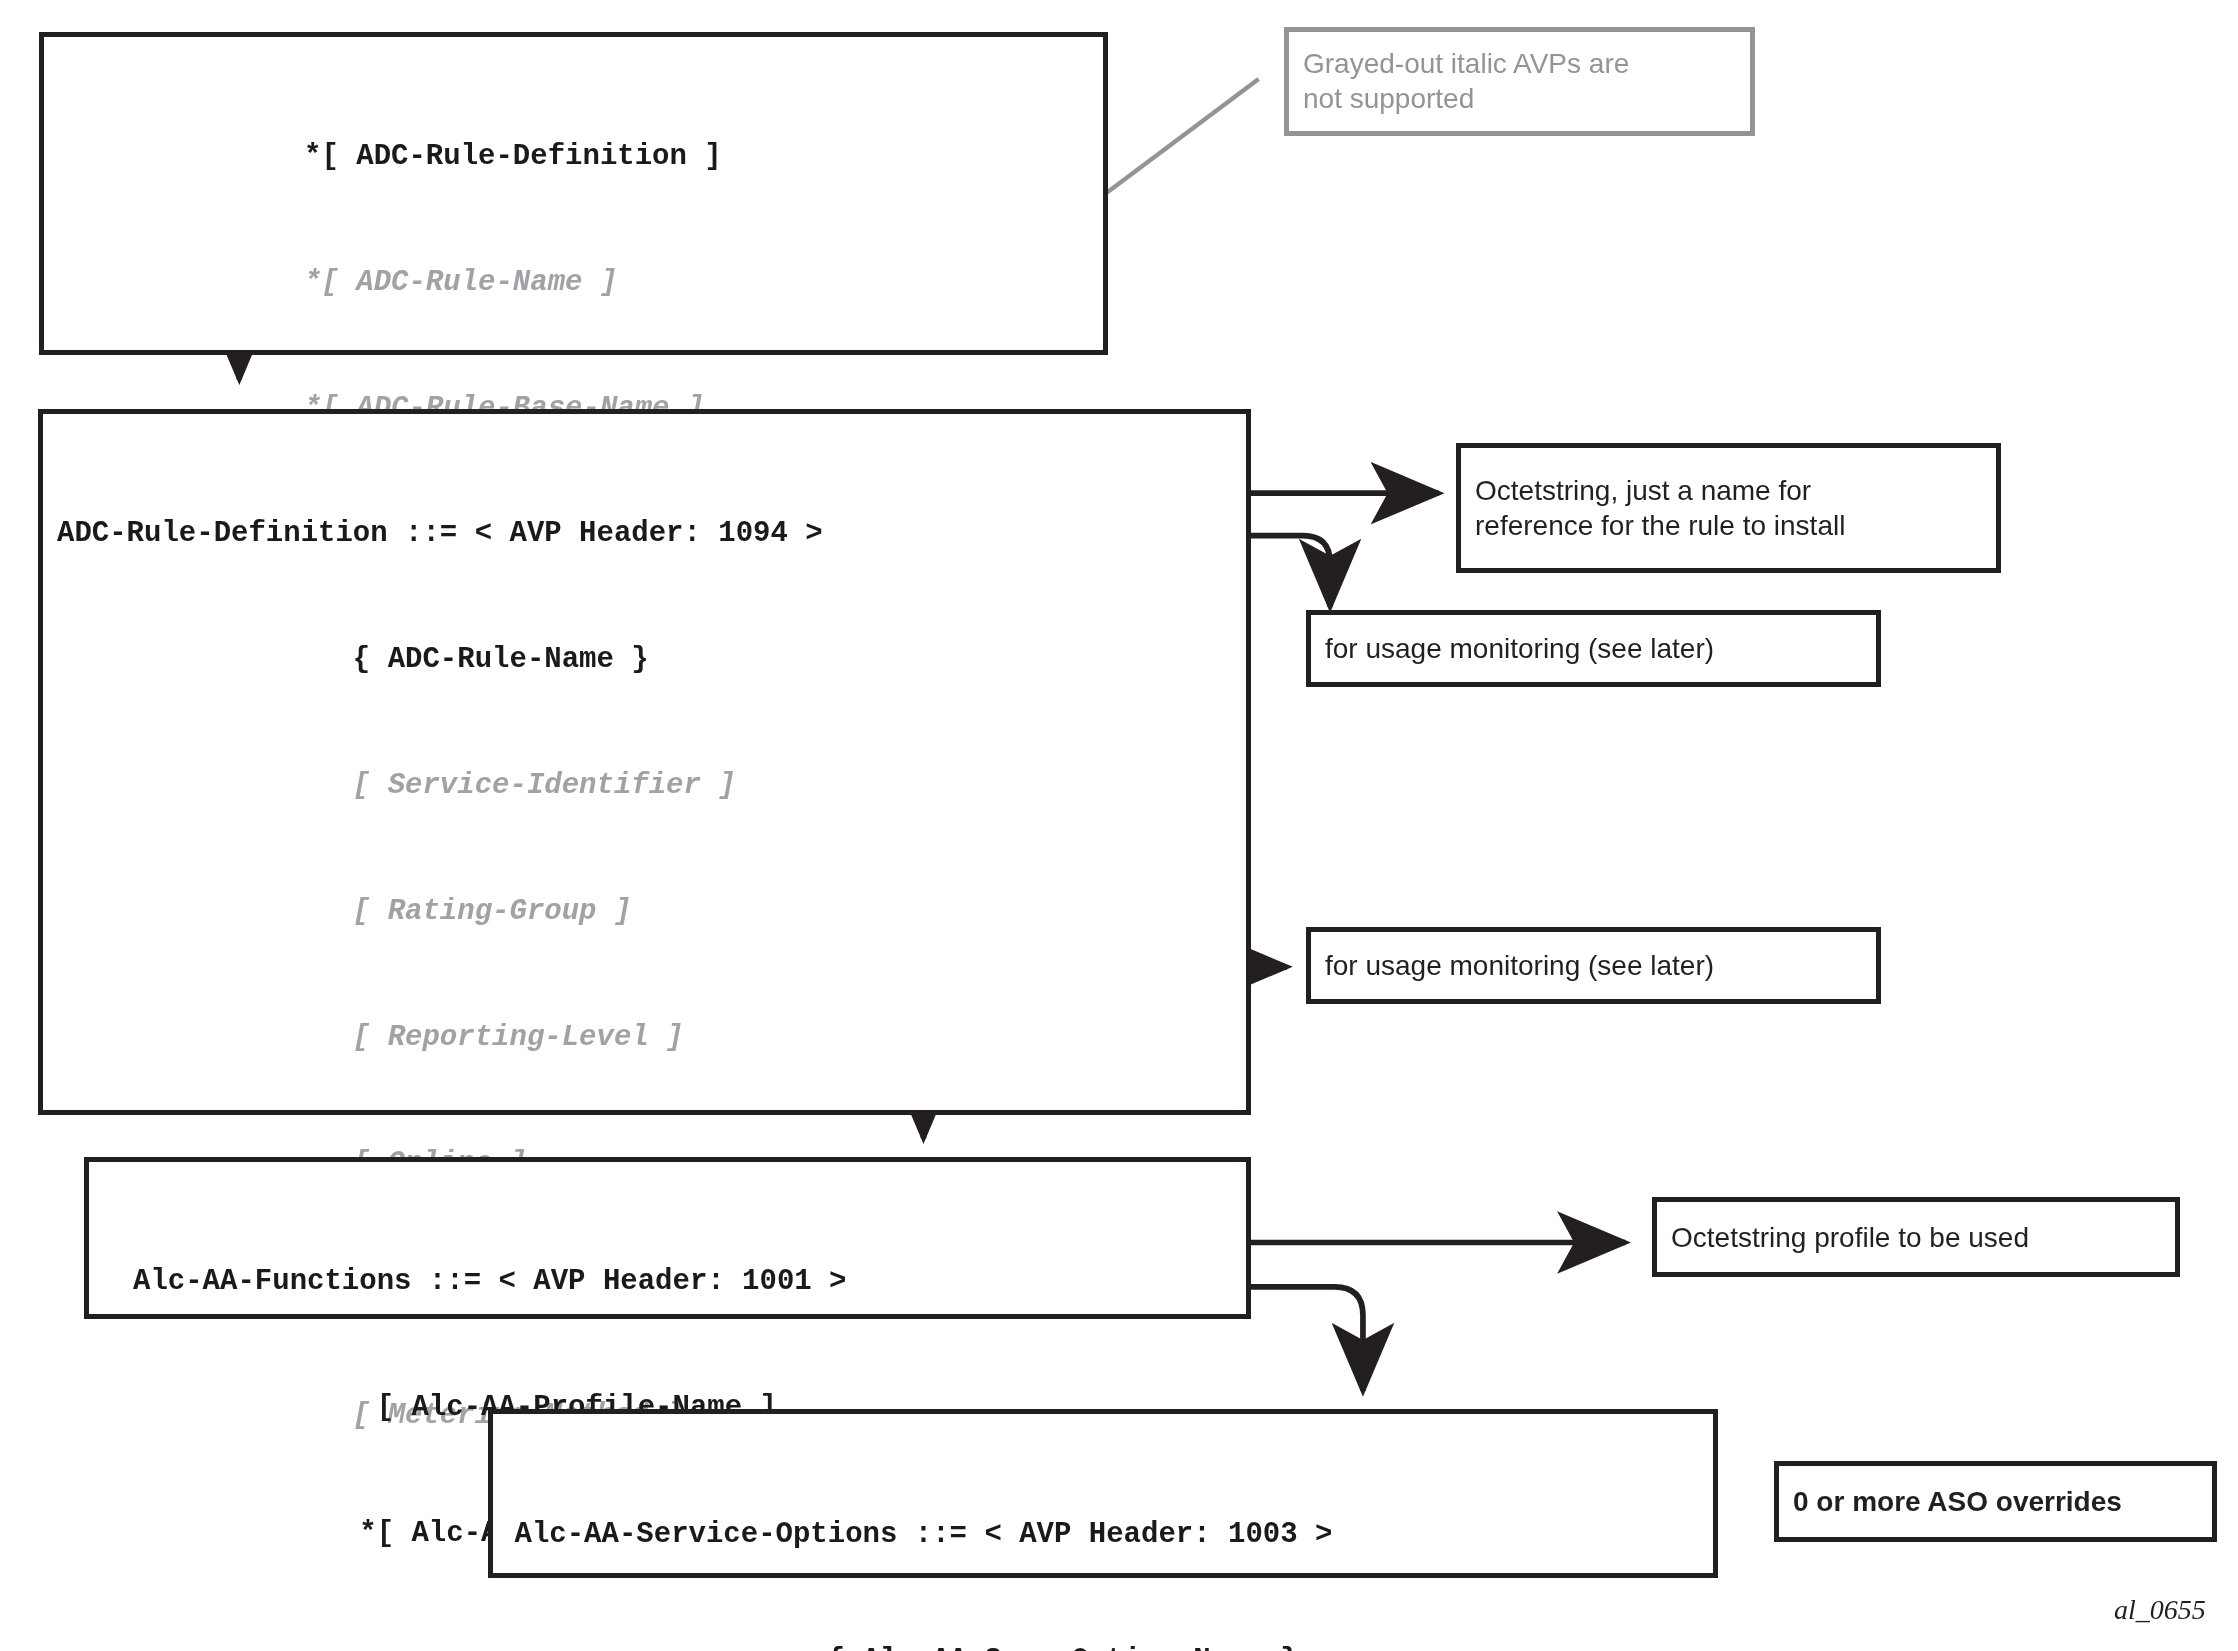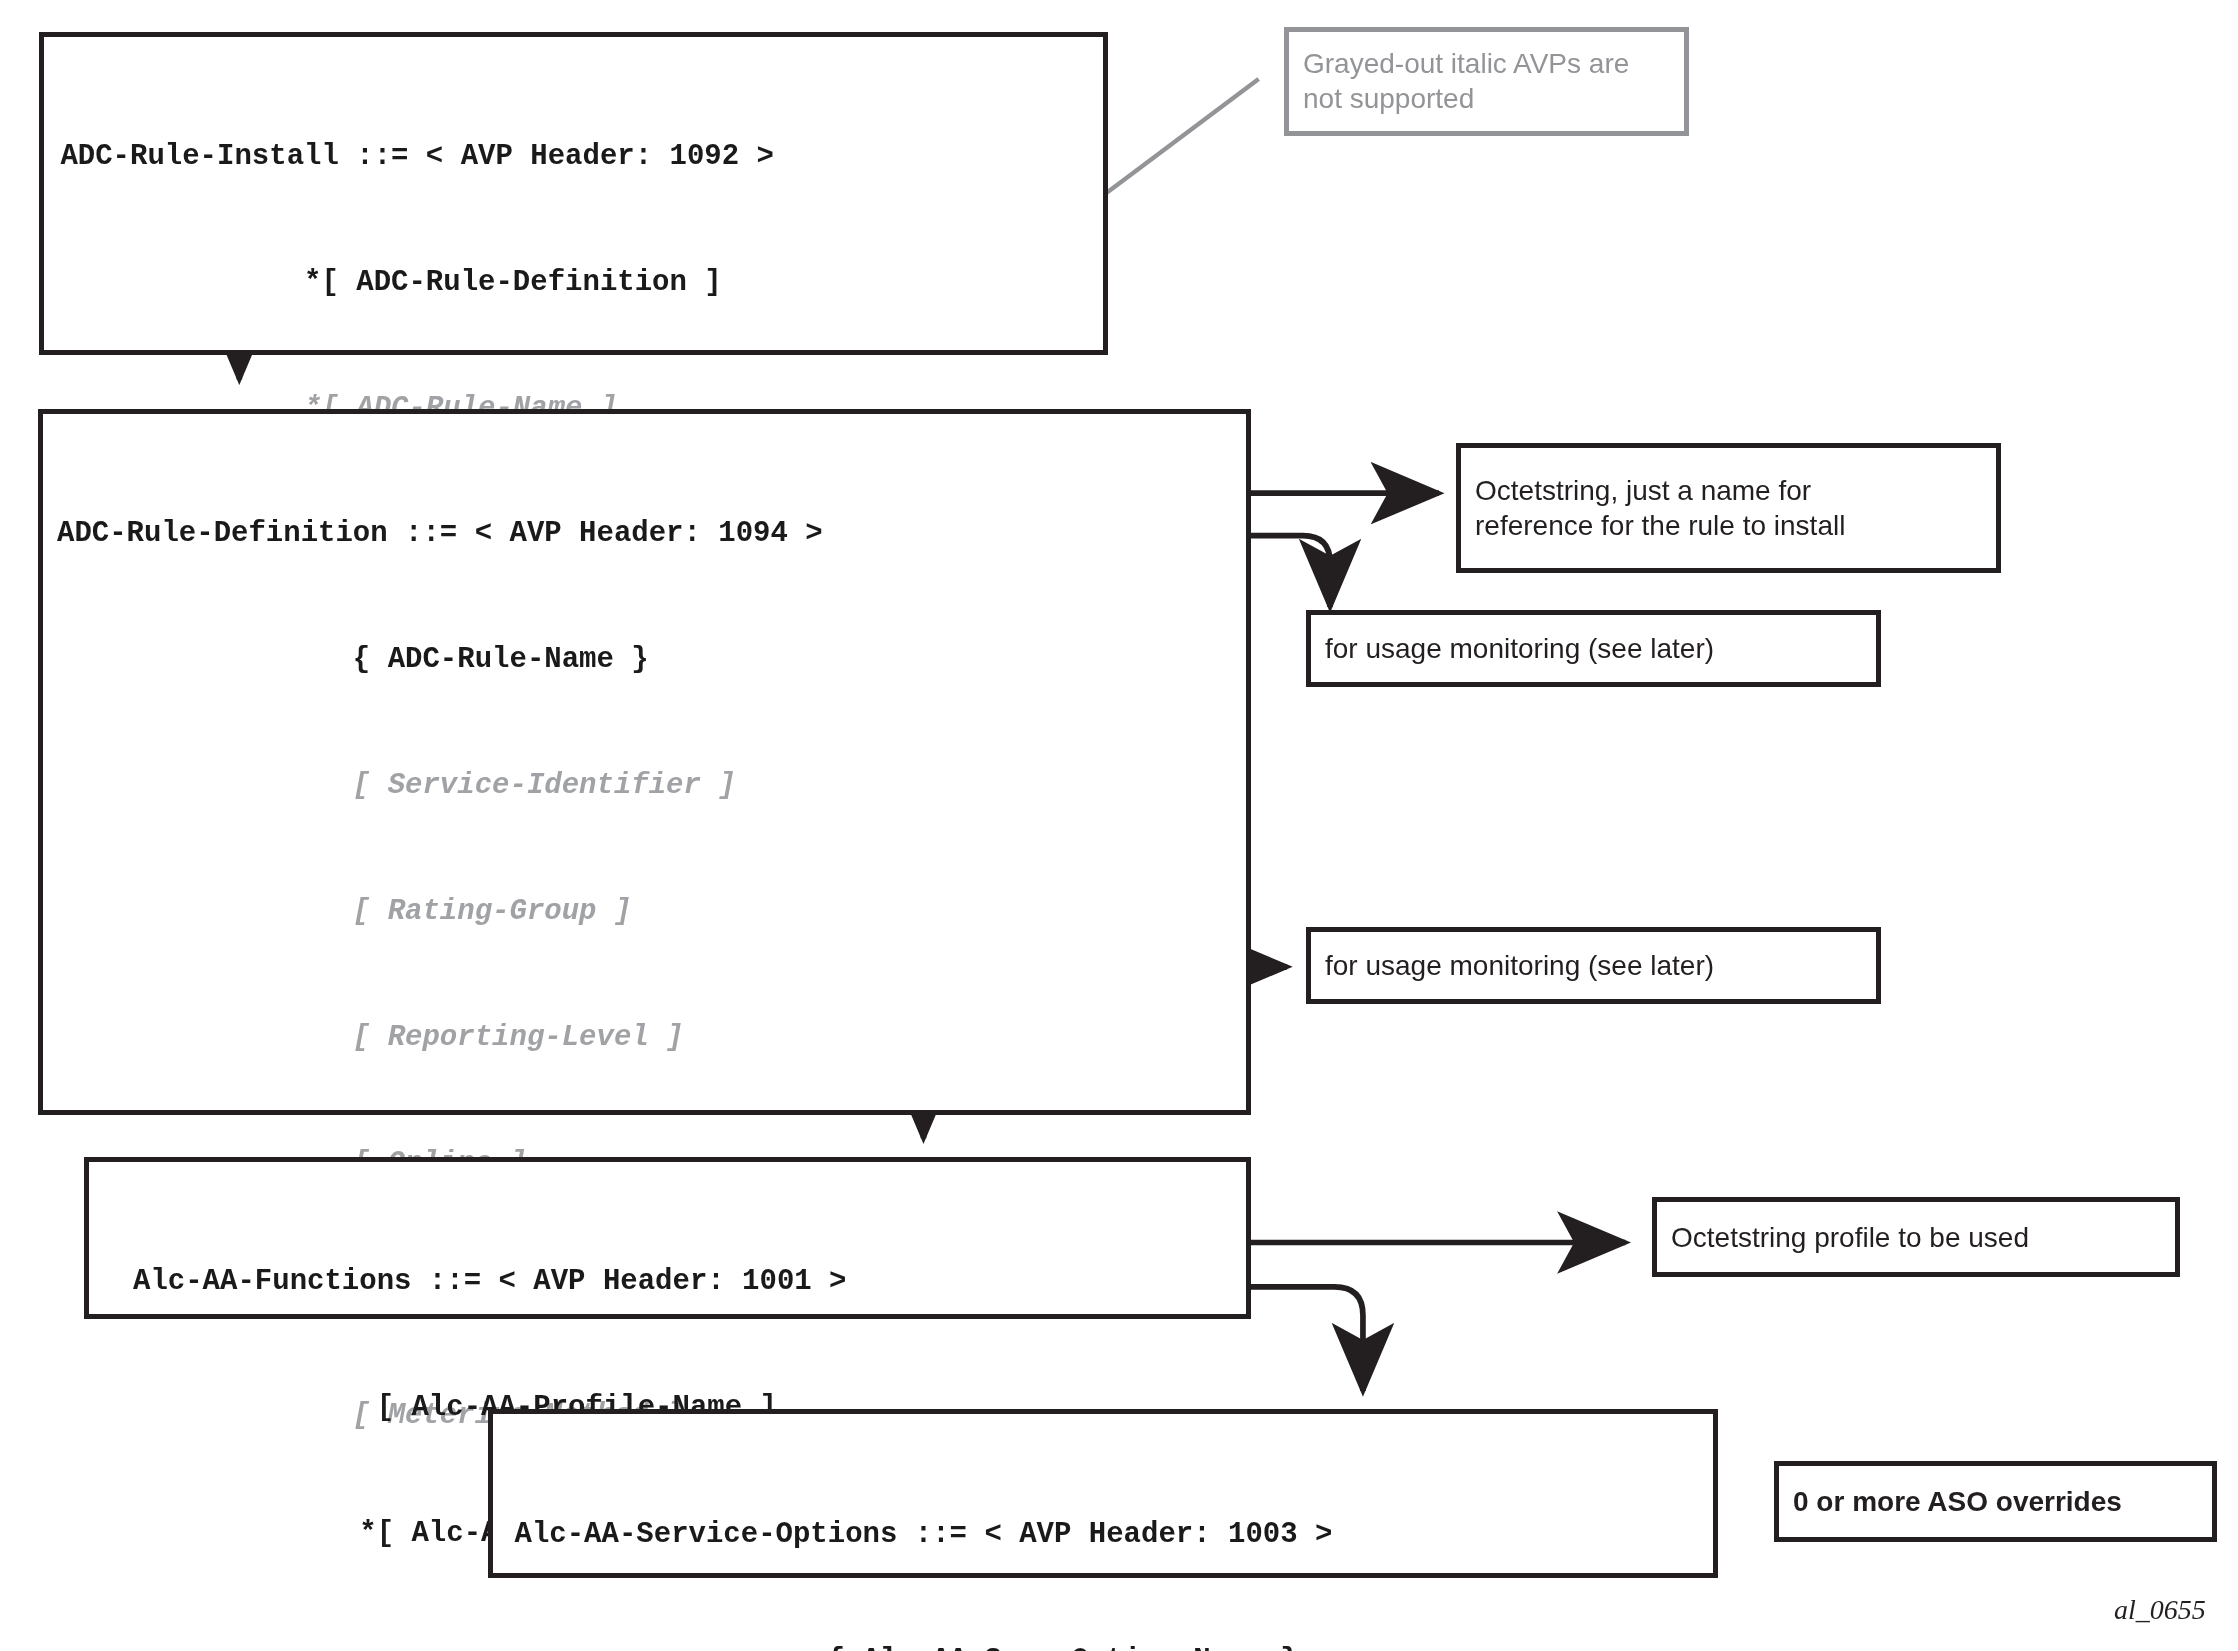--- a/index.html
+++ b/index.html
@@ -113,21 +113,20 @@
 
     <path d="M 1160 1712 L 1415 1712 Q 1460 1712 1460 1757 L 1460 1800" fill="none" stroke="#231f20" stroke-width="9" marker-end="url(#arrowBlack)"></path>
 
     <path d="M 1790 1965 L 2570 1965" fill="none" stroke="#231f20" stroke-width="9" marker-end="url(#arrowBlack)"></path>
 
     <path d="M 1880 2035 L 2110 2035 Q 2155 2035 2155 2080 L 2155 2200" fill="none" stroke="#231f20" stroke-width="9" marker-end="url(#arrowBlack)"></path>
   </svg>
 
   <div class="avp-box" style="left:39px; top:32px; width:1069px; height:323px;">
     <div class="avp-lines" style="padding:15px 0 0 16.4px;">
-      <span class="avp-line">ADC-Rule-Install ::= &lt; AVP Header: 1092 &gt;</span>
       <span class="avp-line">              *[ ADC-Rule-Definition ]</span>
       <span class="avp-line dim">              *[ ADC-Rule-Name ]</span>
       <span class="avp-line dim">              *[ ADC-Rule-Base-Name ]</span>
       <span class="avp-line dim">              [ Rule-Activation-Time ]</span>
       <span class="avp-line dim">              [ Rule-Deactivation-Time ]</span>
       <span class="avp-line dim">              *[ AVP ]</span>
     </div>
   </div>
 
   <div class="avp-box" style="left:38px; top:409px; width:1213px; height:706px;">
@@ -159,21 +158,21 @@
   </div>
 
   <div class="avp-box" style="left:488px; top:1409px; width:1230px; height:169px;">
     <div class="avp-lines" style="padding:16.4px 0 0 21.5px;">
       <span class="avp-line">Alc-AA-Service-Options ::= &lt; AVP Header: 1003 &gt;</span>
       <span class="avp-line">                  { Alc-AA-Serv-Option-Name }</span>
       
     </div>
   </div>
 
-  <div class="note-box gray" style="left:1284px; top:26.6px; width:405px; height:109px;">
+  <div class="note-box gray" style="left:1284px; top:26.6px; width:471px; height:109px;">
     <div>
       <div class="note-text">Grayed-out italic AVPs are</div>
       <div class="note-text">not supported</div>
     </div>
   </div>
 
   <div class="note-box" style="left:1456px; top:443px; width:545px; height:130px;">
     <div>
       <div class="note-text">Octetstring, just a name for</div>
       <div class="note-text">reference for the rule to install</div>

